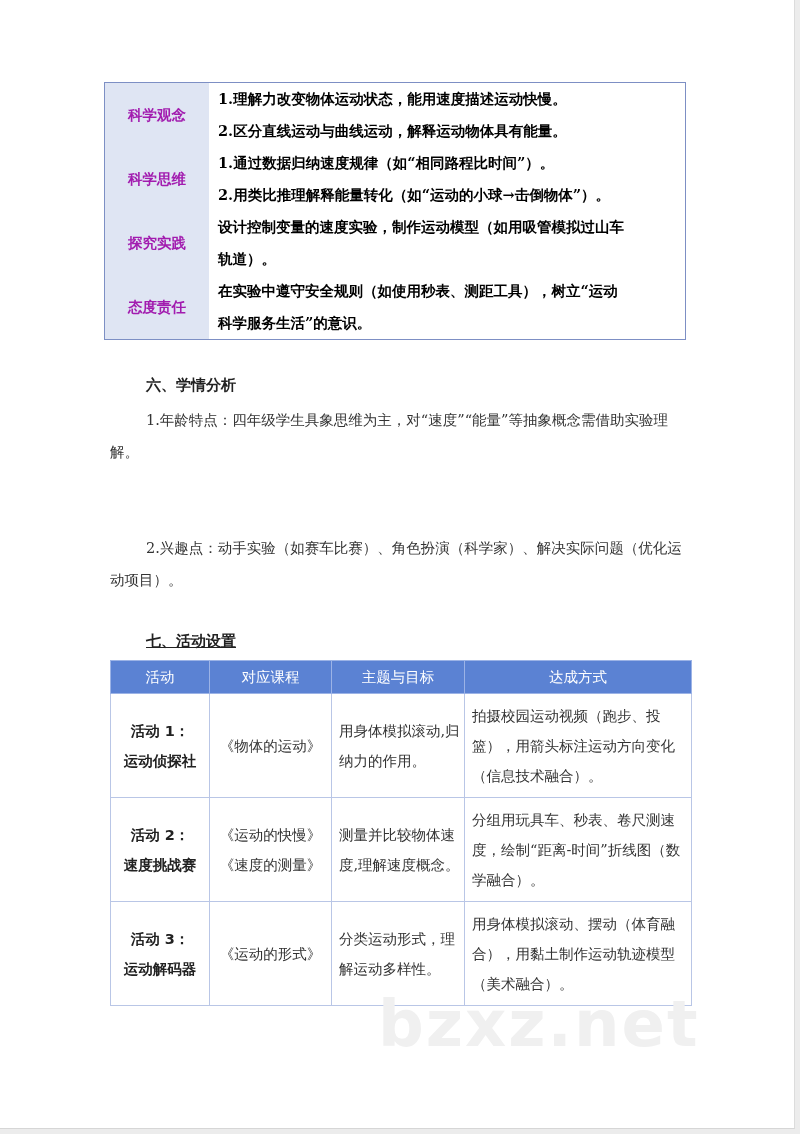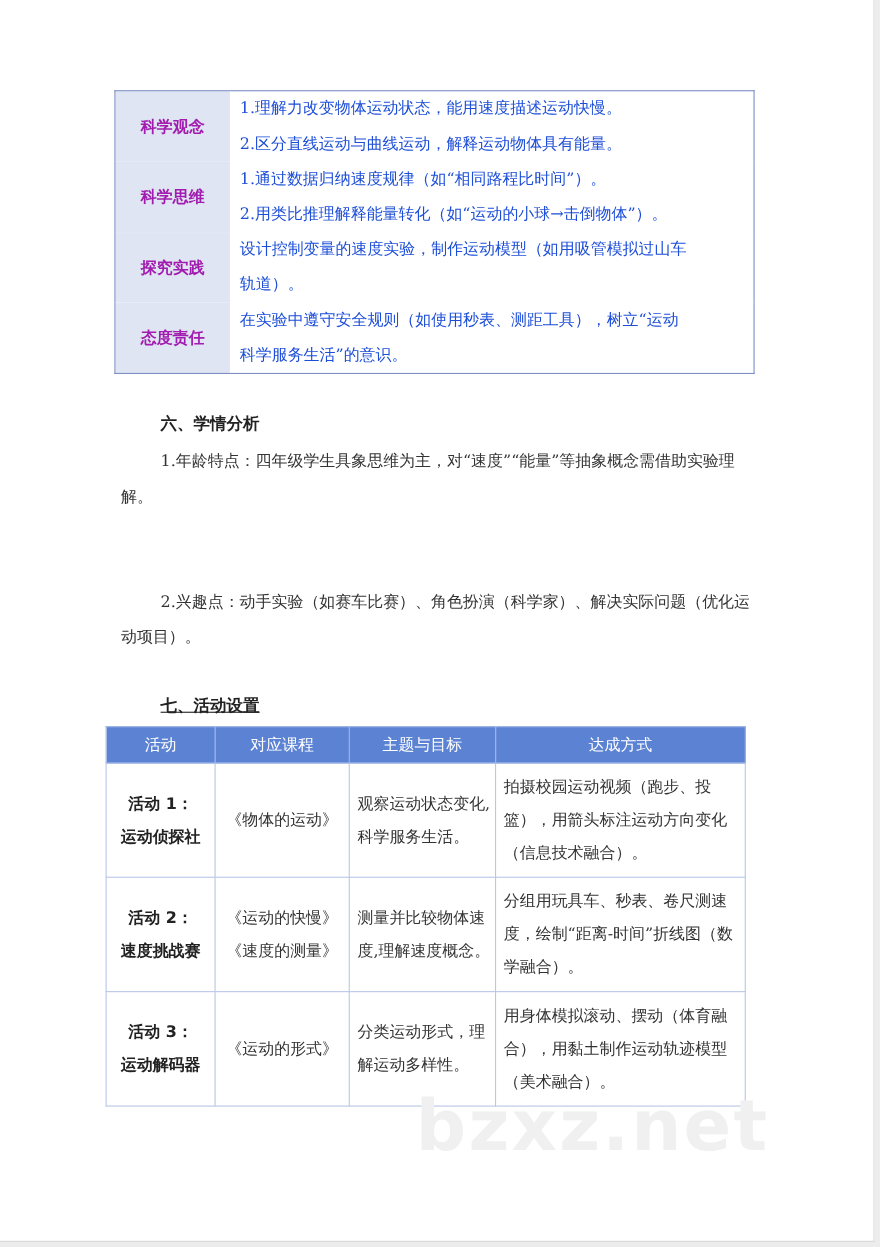--- a/index.html
+++ b/index.html
@@ -19,35 +19,35 @@
     position: absolute; left: 104px; top: 82px; width: 582px;
     border: 1.5px solid #7d8fc4; border-collapse: collapse;
     font-size: 14.5px;
   }
   .lit-table td { padding: 0; vertical-align: middle; }
   .lit-key {
     width: 104px; background: #dfe5f3; text-align: center;
     font-family: "DejaVu Sans", "Liberation Sans", sans-serif; font-weight: bold; font-size: 14.5px;
     color: #a21caf;
   }
-  .lit-val { padding-left: 9px !important; padding-right: 6px !important; color: #1d4ed8; }
+  .lit-val { padding-left: 9px !important; padding-right: 6px !important; color: #000000; font-weight: bold; }
   .lit-line { height: 32px; line-height: 32px; white-space: nowrap; }
 
   .section-title {
     position: absolute; left: 146px;
     font-family: "DejaVu Sans", "Liberation Sans", sans-serif; font-weight: bold; font-size: 15px; color: #222;
   }
   .para {
     position: absolute; left: 110px; width: 576px;
     font-size: 14.5px; line-height: 32px; color: #333;
     text-indent: 36px;
   }
   
   .act-table {
-    position: absolute; left: 96px; top: 660px; width: 582px;
+    position: absolute; left: 110px; top: 660px; width: 582px;
     border-collapse: collapse; font-size: 14.5px;
     border: 1.5px solid #8ea0d3;
   }
   .act-table th {
     background: #5b82d3; color: #fff; height: 32px;
     font-family: "DejaVu Sans", "Liberation Sans", sans-serif; font-weight: normal; font-size: 14.5px;
     border: 1px solid #9cb3e6; padding: 0;
   }
   .act-table td {
     border: 1px solid #b9c6e6; vertical-align: middle; padding: 0; color: #333;
@@ -119,21 +119,21 @@
     </thead>
     <tbody>
       <tr class="r">
         <td class="c-act">
           <div>活动 1：</div>
           <div>运动侦探社</div>
         </td>
         <td class="c-course">
           <div>《物体的运动》</div>
         </td>
-        <td class="c-goal">观察运动状态变化,科学服务生活。</td>
+        <td class="c-goal">用身体模拟滚动,归纳力的作用。</td>
         <td class="c-way">拍摄校园运动视频（跑步、投篮），用箭头标注运动方向变化（信息技术融合）。</td>
       </tr>
       <tr class="r">
         <td class="c-act">
           <div>活动 2：</div>
           <div>速度挑战赛</div>
         </td>
         <td class="c-course">
           <div>《运动的快慢》</div>
           <div>《速度的测量》</div>

